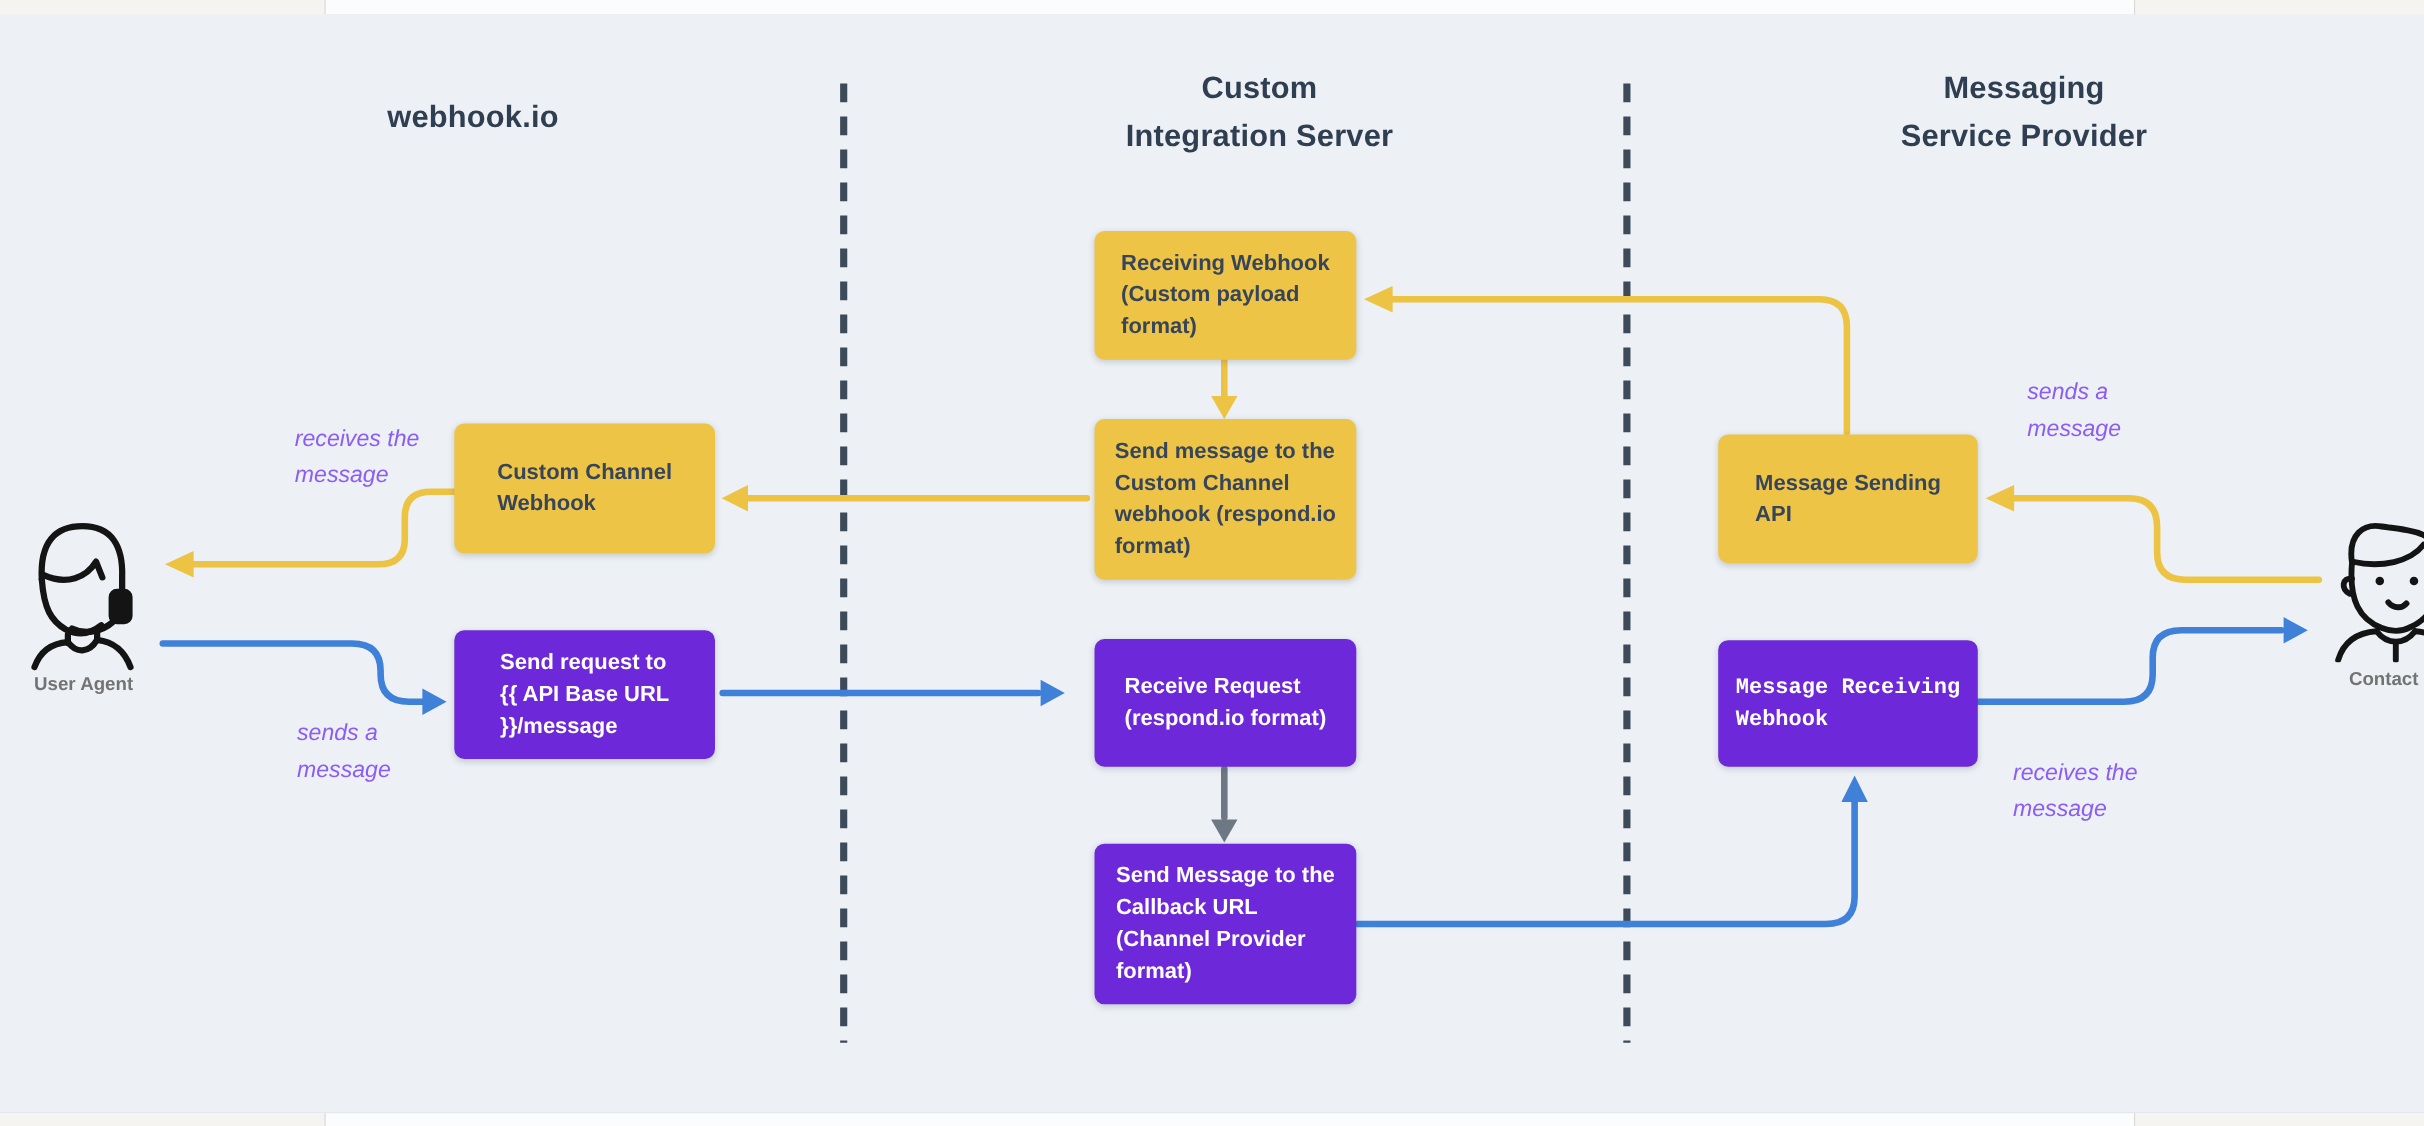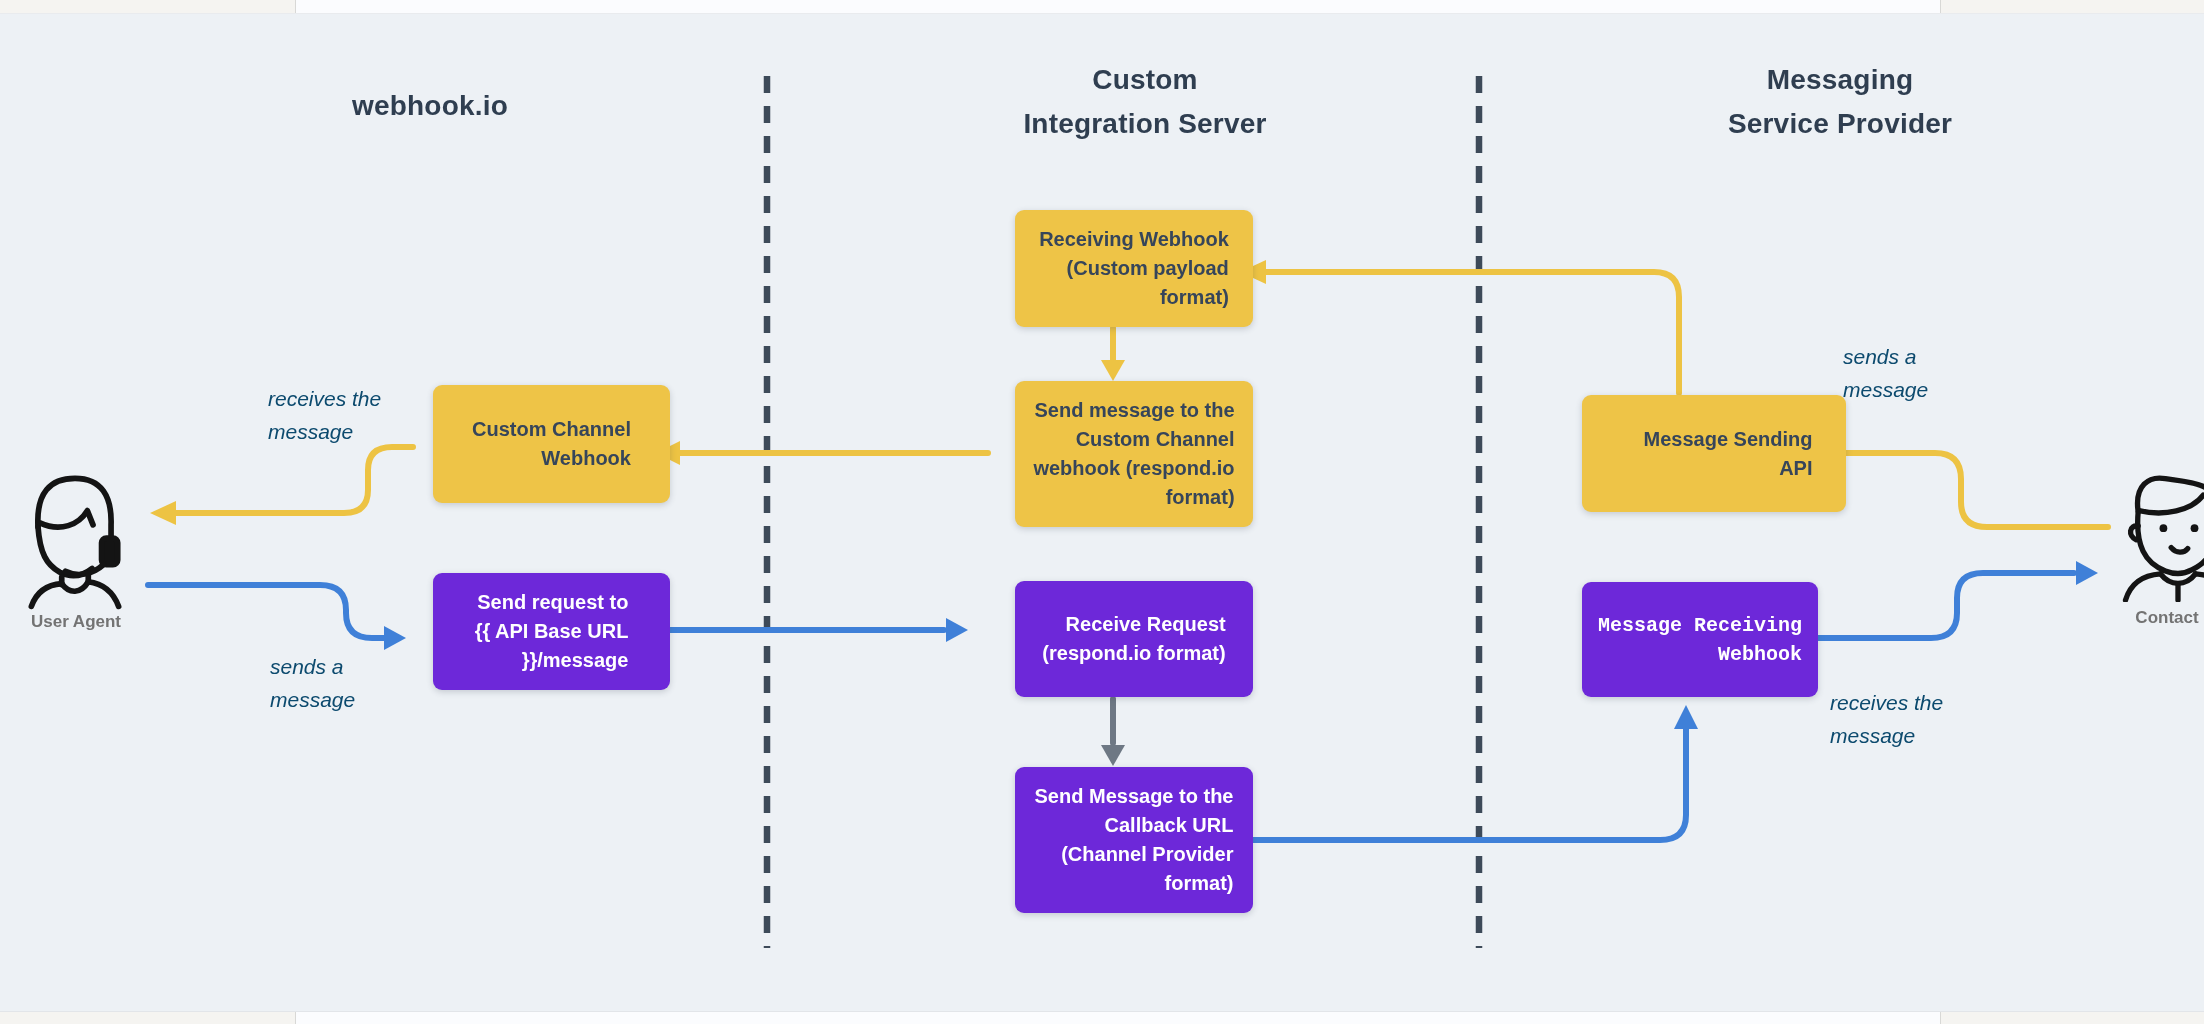--- a/index.html
+++ b/index.html
@@ -15,31 +15,30 @@
   .strip .seg{position:absolute;top:0;height:100%;background:#f5f4f1;}
   .seg.left{left:0;width:295px;border-right:1px solid #d8d8d6;}
   .seg.right{left:1940px;width:264px;border-left:1px solid #d8d8d6;}
 
   .lane-title{
     position:absolute;text-align:center;font-weight:700;font-size:28px;
     line-height:44px;color:#2f3e50;white-space:pre-line;letter-spacing:.2px;
   }
   .node{
     position:absolute;display:flex;align-items:center;justify-content:center;
-    text-align:right;white-space:pre-line;border-radius:9px;
+    text-align:left;white-space:pre-line;border-radius:9px;
     font-size:20px;font-weight:600;line-height:29px;
     box-shadow:0 2px 6px rgba(55,65,80,.22);
-    margin-left:20px;
   }
   .node.yellow{background:#eec447;color:#36455a;}
   .node.blue{background:#6d28d9;color:#ffffff;}
 
   .annot{
     position:absolute;font-style:italic;font-size:21px;line-height:33px;
-    white-space:pre-line;color:#0c4a6e;font-weight:500;
+    white-space:pre-line;color:#8b5cf6;font-weight:500;
   }
   .actor-label{
     position:absolute;font-size:17px;font-weight:600;color:#737373;text-align:center;
   }
   svg.overlay{position:absolute;left:0;top:0;pointer-events:none;}
   .icon-wrap{position:absolute;}
 </style>
 </head>
 <body>
 
@@ -106,21 +105,21 @@
 Webhook</div>
 <div class="node blue" style="left:413px;top:573px;width:237px;height:117px;">Send request to
 {{ API Base URL
 }}/message</div>
 <div class="node blue" style="left:995px;top:581px;width:238px;height:116px;">Receive Request
 (respond.io format)</div>
 <div class="node blue" style="left:995px;top:767px;width:238px;height:146px;">Send Message to the
 Callback URL
 (Channel Provider
 format)</div>
-<div class="node yellow" style="left:1562px;top:395px;width:236px;height:117px;padding-left:28px;">Message Sending
+<div class="node yellow" style="left:1562px;top:395px;width:236px;height:117px;">Message Sending
 API</div>
 <div class="node blue" style="left:1562px;top:582px;width:236px;height:115px;font-family:Liberation Mono, monospace;">Message Receiving
 Webhook</div>
 
 <div class="annot" style="left:268px;top:382px;">receives the
 message</div>
 <div class="annot" style="left:270px;top:650px;">sends a
 message</div>
 <div class="annot" style="left:1843px;top:340px;">sends a
 message</div>

